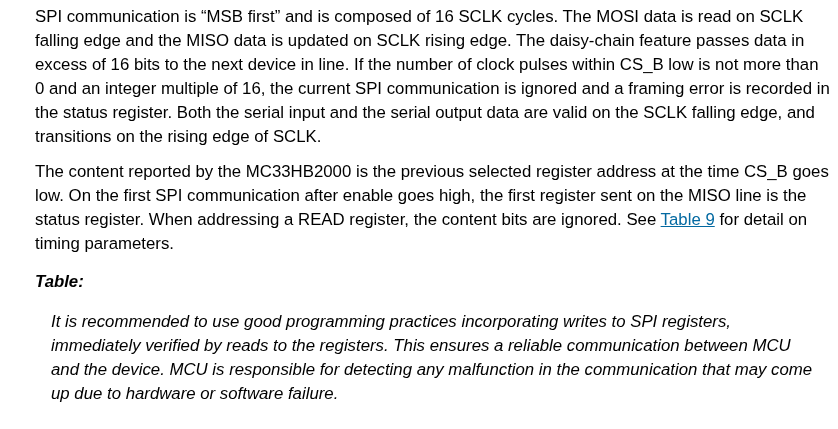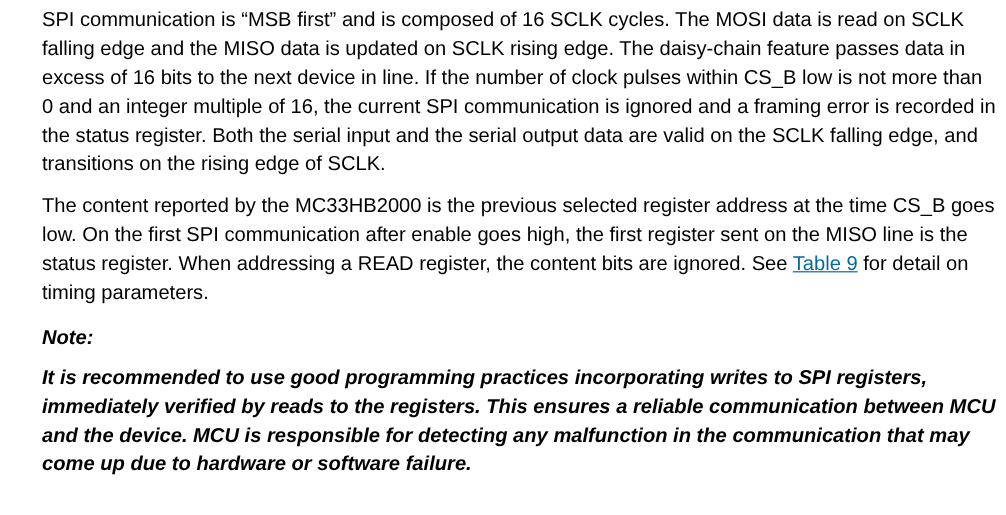--- a/index.html
+++ b/index.html
@@ -32,31 +32,30 @@
     text-decoration: underline;
     cursor: pointer;
   }
   .note-heading {
     font-weight: bold;
     font-style: italic;
     margin: 3px 0 9px 0;
   }
   .note-body {
     font-style: italic;
-    margin: 0;
+    margin: 16px;
     max-width: 800px;
-    font-weight: bold;
   }
 </style>
 </head>
 <body>
 
 <div class="page">
 
   <p class="para">SPI communication is “MSB first” and is composed of 16 SCLK cycles. The MOSI data is read on SCLK falling edge and the MISO data is updated on SCLK rising edge. The daisy-chain feature passes data in excess of 16 bits to the next device in line. If the number of clock pulses within CS_B low is not more than 0 and an integer multiple of 16, the current SPI communication is ignored and a framing error is recorded in the status register. Both the serial input and the serial output data are valid on the SCLK falling edge, and transitions on the rising edge of SCLK.</p>
 
   <p class="para para-link-host"><span>The content reported by the MC33HB2000 is the previous selected register address at the time CS_B goes low. On the first SPI communication after enable goes high, the first register sent on the MISO line is the status register. When addressing a READ register, the content bits are ignored. See </span><a class="doc-link">Table 9</a><span> for detail on timing parameters.</span></p>
 
-  <p class="note-heading">Note:</p>
+  <p class="note-heading">Table:</p>
 
   <p class="note-body">It is recommended to use good programming practices incorporating writes to SPI registers, immediately verified by reads to the registers. This ensures a reliable communication between MCU and the device. MCU is responsible for detecting any malfunction in the communication that may come up due to hardware or software failure.</p>
 
 </div>
 
 </body></html>

